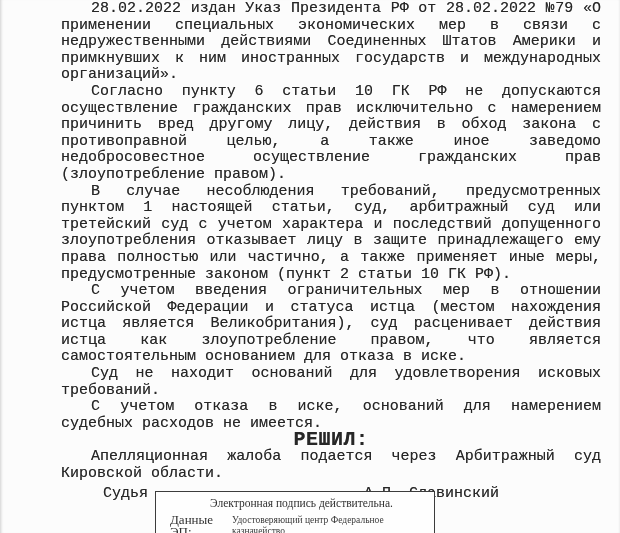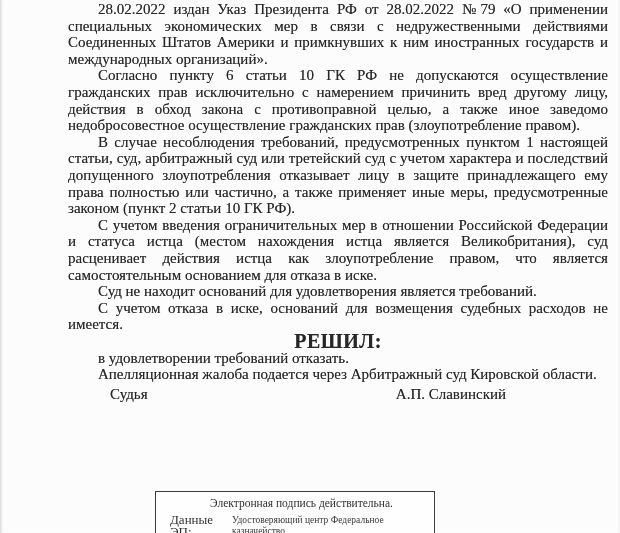--- a/index.html
+++ b/index.html
@@ -12,24 +12,25 @@
     width: 620px;
     height: 533px;
     overflow: hidden;
     background: #fcfcfc;
     font-family: "Liberation Serif", "DejaVu Serif", serif;
     color: #272727;
     box-shadow: inset 3px 0 3px -2px rgba(0,0,0,0.18), inset -2px 0 2px -1px rgba(0,0,0,0.06);
   }
   .text-block {
     position: absolute;
-    left: 68px;
+    left: 61px;
     top: 1px;
     width: 540px;
     text-shadow: 0 0 0.6px rgba(40,40,40,0.55);
+    font-family: Liberation Mono, monospace;
   }
   .para {
     margin: 0;
     text-indent: 30px;
     text-align: justify;
     font-size: 15px;
     line-height: 16.6px;
   }
   .heading {
     margin: 0;
@@ -85,24 +86,23 @@
 </style>
 </head>
 <body>
 
 <div class="page">
   <div class="text-block">
     <p class="para">28.02.2022 издан Указ Президента РФ от 28.02.2022 №79 «О применении специальных экономических мер в связи с недружественными действиями Соединенных Штатов Америки и примкнувших к ним иностранных государств и международных организаций».</p>
     <p class="para">Согласно пункту 6 статьи 10 ГК РФ не допускаются осуществление гражданских прав исключительно с намерением причинить вред другому лицу, действия в обход закона с противоправной целью, а также иное заведомо недобросовестное осуществление гражданских прав (злоупотребление правом).</p>
     <p class="para">В случае несоблюдения требований, предусмотренных пунктом 1 настоящей статьи, суд, арбитражный суд или третейский суд с учетом характера и последствий допущенного злоупотребления отказывает лицу в защите принадлежащего ему права полностью или частично, а также применяет иные меры, предусмотренные законом (пункт 2 статьи 10 ГК РФ).</p>
     <p class="para">С учетом введения ограничительных мер в отношении Российской Федерации и статуса истца (местом нахождения истца является Великобритания), суд расценивает действия истца как злоупотребление правом, что является самостоятельным основанием для отказа в иске.</p>
-    <p class="para">Суд не находит оснований для удовлетворения является требований.</p>
-    <p class="para">С учетом отказа в иске, оснований для возмещения судебных расходов не имеется.</p>
+    <p class="para">Суд не находит оснований для удовлетворения исковых требований.</p>
+    <p class="para">С учетом отказа в иске, оснований для намерением судебных расходов не имеется.</p>
     <p class="heading">РЕШИЛ:</p>
-    <p class="para">в удовлетворении требований отказать.</p>
     <p class="para">Апелляционная жалоба подается через Арбитражный суд Кировской области.</p>
     <div class="sig-row">
       <span>Судья</span>
       <span>А.П. Славинский</span>
     </div>
   </div>
 
   <div class="stamp">
     <div class="stamp-line1">Электронная подпись действительна.</div>
     <div class="stamp-row">

